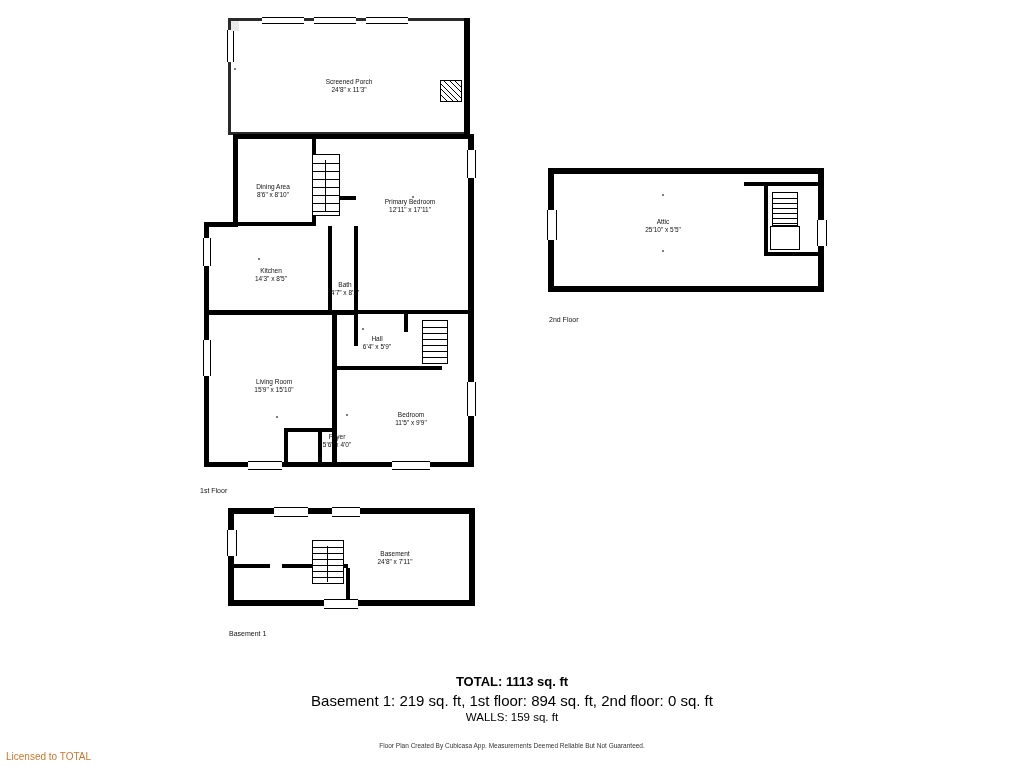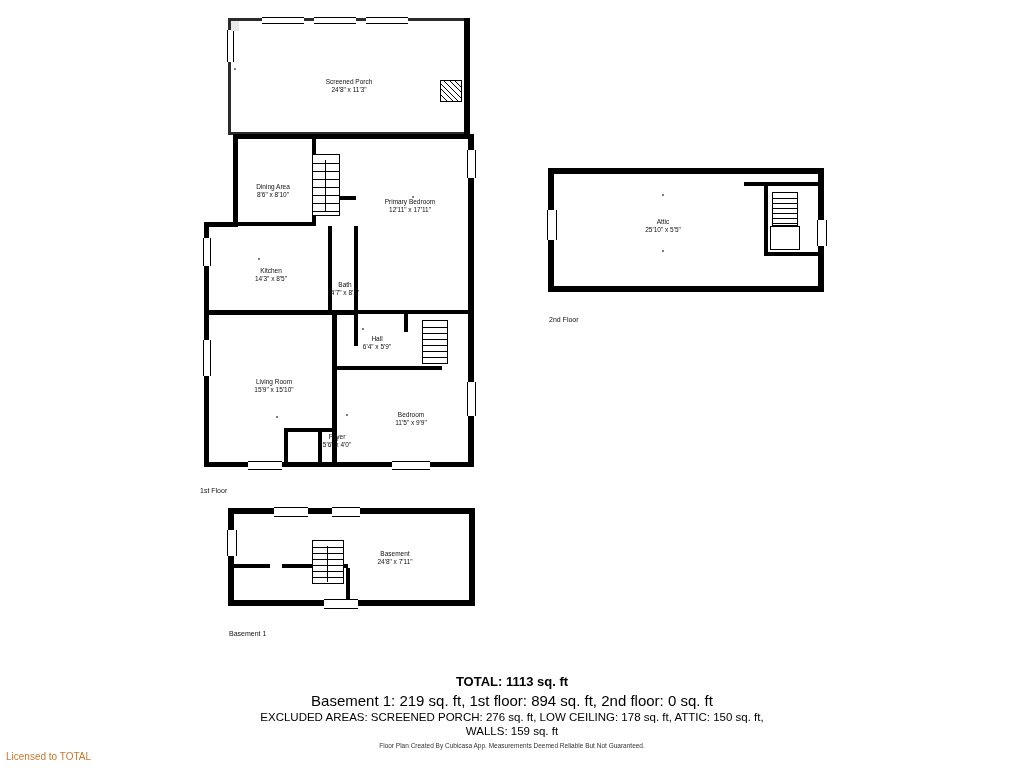--- a/index.html
+++ b/index.html
@@ -248,20 +248,19 @@
       <div class="nm">Basement</div>
       <div class="dm">24'8" x 7'11"</div>
     </div>
   </div>
 
   <div class="floor-cap" style="left:229px;top:630px;">Basement 1</div>
 
   <div class="totals" style="top:674px;">
     <div class="t1">TOTAL: 1113 sq. ft</div>
     <div class="t2">Basement 1: 219 sq. ft, 1st floor: 894 sq. ft, 2nd floor: 0 sq. ft</div>
-    <div class="t3">EXCLUDED AREAS: SCREENED PORCH: 276 sq. ft, LOW CEILING: 178 sq. ft, ATTIC: 150 sq. ft,</div>
     <div class="t4">WALLS: 159 sq. ft</div>
   </div>
 
   <div class="disclaimer" style="top:742px;">Floor Plan Created By Cubicasa App. Measurements Deemed Reliable But Not Guaranteed.</div>
 
   <div class="license">Licensed to TOTAL</div>
 </div>
 
 </body></html>

